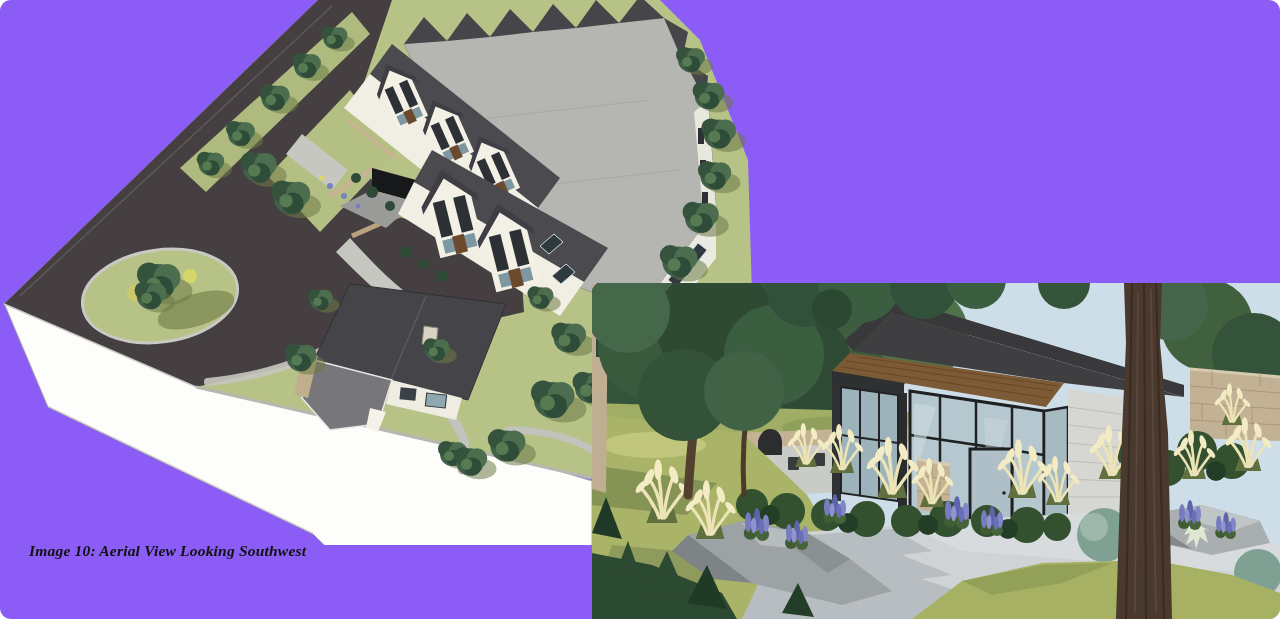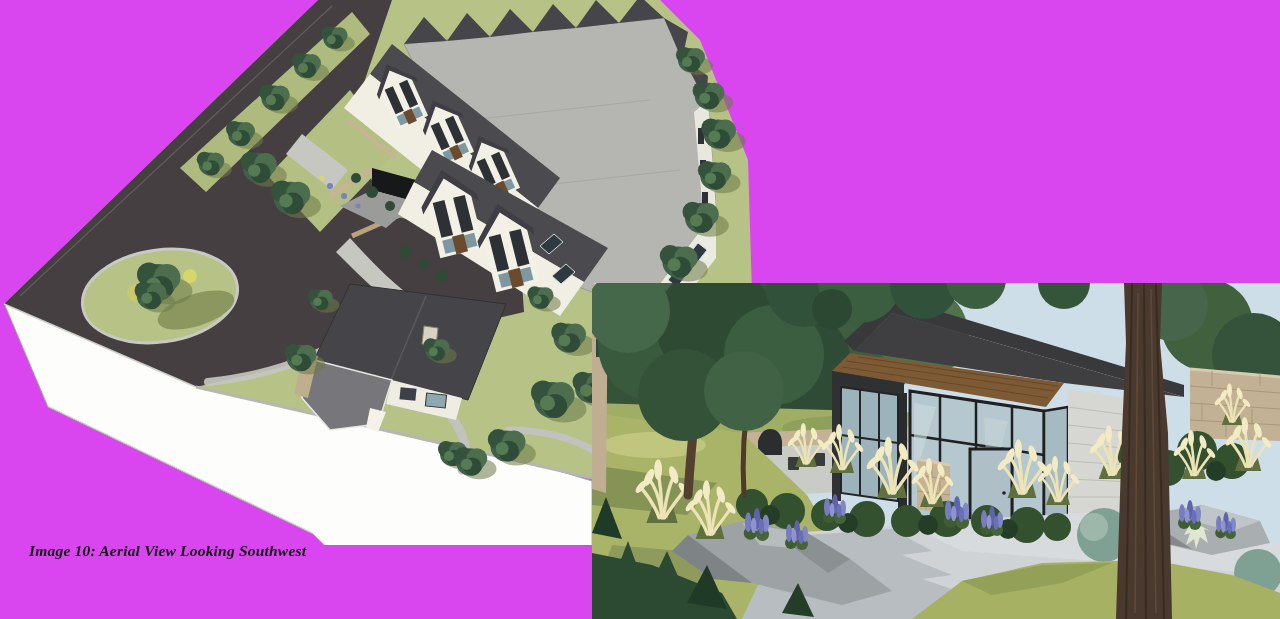--- a/index.html
+++ b/index.html
@@ -1,17 +1,17 @@
 <!DOCTYPE html>
 <html><head>
 <meta charset="utf-8">
 <style>
   html,body{margin:0;padding:0;}
   body{width:1280px;height:619px;overflow:hidden;font-family:"Liberation Serif","DejaVu Serif",serif;}
-  .stage{position:relative;width:1280px;height:619px;background:#d946ef;overflow:hidden;}
+  .stage{position:relative;width:1280px;height:619px;background:#8b5cf6;overflow:hidden;border-radius:11px;}
   .fig{position:absolute;display:block;}
   #aerial-fig{left:0;top:0;width:760px;height:545px;z-index:1;}
   #club-fig{left:592px;top:283px;width:688px;height:336px;z-index:2;}
   .caption{position:absolute;left:29px;top:542px;z-index:3;
            font-style:italic;font-weight:bold;font-size:15.5px;color:#111;
            letter-spacing:.2px;white-space:nowrap;}
   svg{display:block;}
 </style>
 </head>
 <body>

